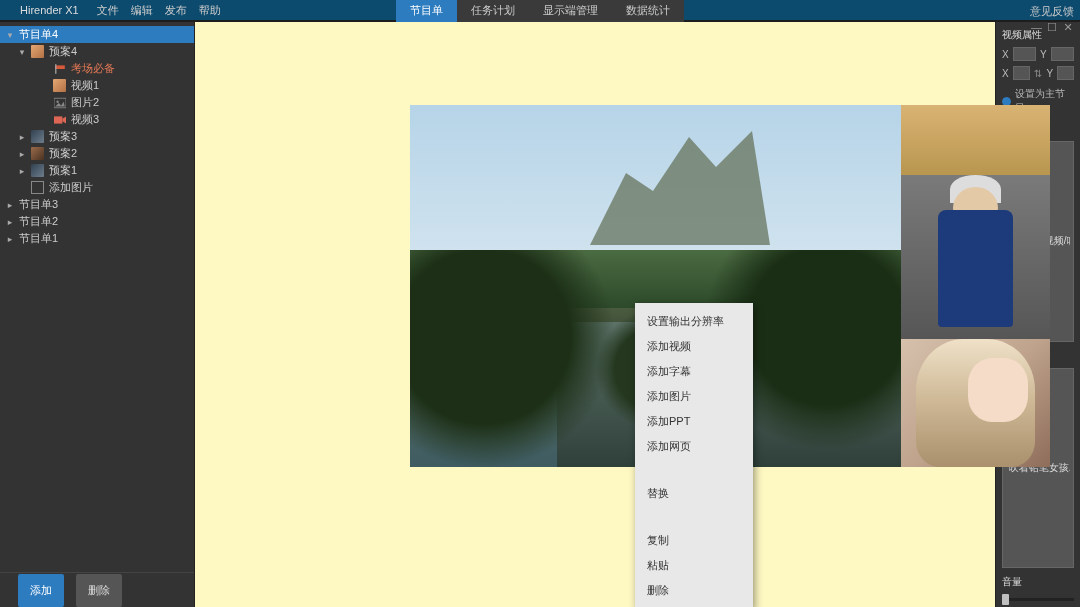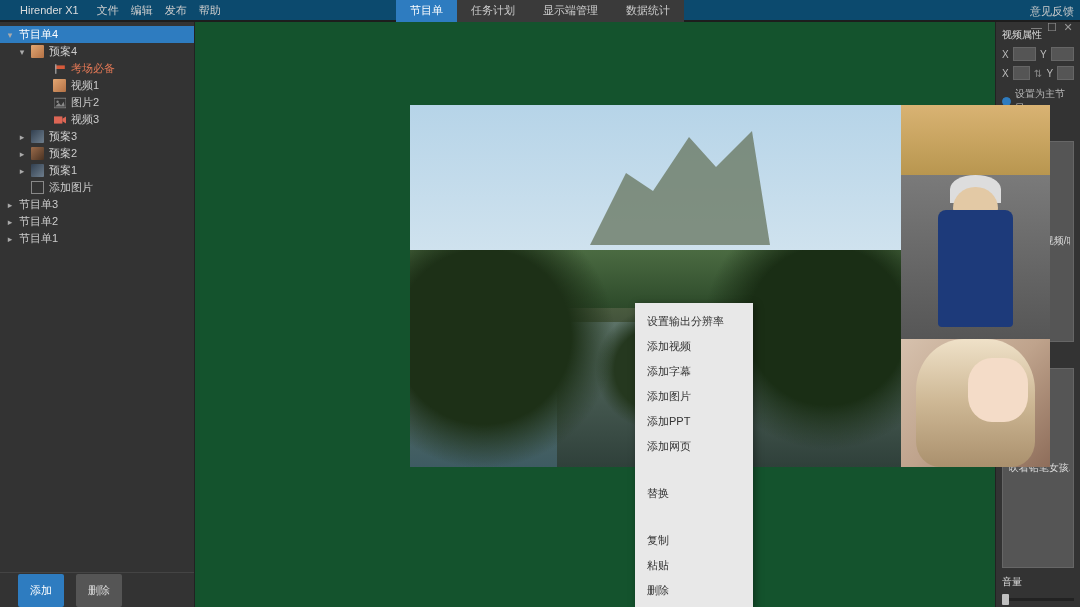--- a/index.html
+++ b/index.html
@@ -23,21 +23,21 @@
     .node .ic svg { width: 12px; height: 12px; }
     .depth0 { padding-left: 6px; } .depth1 { padding-left: 18px; } .depth2 { padding-left: 40px; }
     .thumb { width: 17px; height: 12px; background: linear-gradient(135deg,#e4a773,#b37145); border-radius: 1px; }
     .thumb2 { width: 17px; height: 12px; background: linear-gradient(135deg,#324050,#6e7e8d); border-radius: 1px; }
     .thumb3 { width: 17px; height: 12px; background: linear-gradient(135deg,#9b6b4a,#493222); border-radius: 1px; }
     .iconbox { width: 12px; height: 12px; border: 1px solid #888; }
     .sidebar-footer { height: 35px; display: flex; align-items: center; gap: 12px; padding-left: 18px; border-top: 1px solid #444; }
     .sbtn { padding: 9px 12px; border-radius: 2px; cursor: pointer; font-size: 11px; }
     .sbtn.primary { background: #2e7cc0; color: #fff; }
     .sbtn.secondary { background: #555; color: #ddd; }
-    .canvas-area { flex: 1; background: #14532d; position: relative; }
+    .canvas-area { flex: 1; background: #fef9c3; position: relative; }
     .stage { position: absolute; left: 215px; top: 83px; width: 640px; height: 362px; background: #1c1c1c; display: flex; }
     .stage-left { width: 491px; height: 362px; position: relative; overflow: hidden; }
     .stage-right { width: 149px; height: 362px; display: flex; flex-direction: column; }
     .tile-top { height: 234px; overflow: hidden; }
     .tile-bot { height: 128px; overflow: hidden; }
     .img-scene { width: 100%; height: 100%; background: linear-gradient(to bottom,#b6d4e8 0%,#cfe2ee 40%,#4b6b42 40%,#2d4a2a 56%,#4a5b3f 56%,#2e3b2f 72%,#5a7064 72%,#3e5b62 100%); position: relative; }
     .mountain { position: absolute; top: 20px; left: 180px; width: 180px; height: 120px; background: #6b7b65; clip-path: polygon(0 100%, 20% 40%, 35% 55%, 55% 10%, 70% 35%, 90% 5%, 100% 100%); opacity: 0.8; }
     .tree-img { position: absolute; bottom: 0; left: 0; width: 100%; height: 60%; background: radial-gradient(circle at 15% 40%,#1d3017 20%,transparent 30%),radial-gradient(circle at 85% 35%,#1a2e15 18%,transparent 28%),radial-gradient(circle at 50% 55%,#25381f 15%,transparent 22%); }
     .water { position:absolute; bottom:0; left:30%; width:70%; height:40%; background: linear-gradient(to bottom,#5c7267,#2f403a); }
     .img-person { width: 100%; height: 100%; background: linear-gradient(to bottom,#d9b373 0%,#b8964f 30%,#7a7a7a 30%,#565656 100%); position: relative; }

